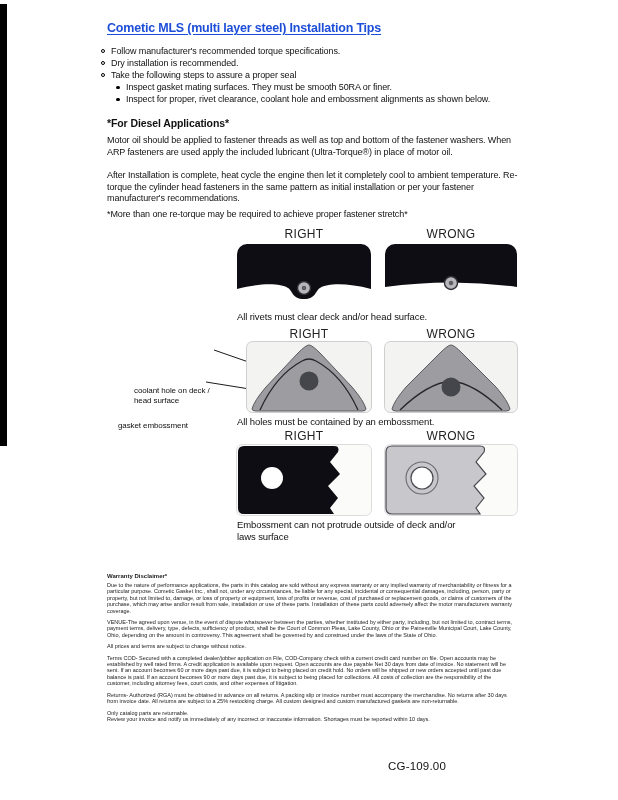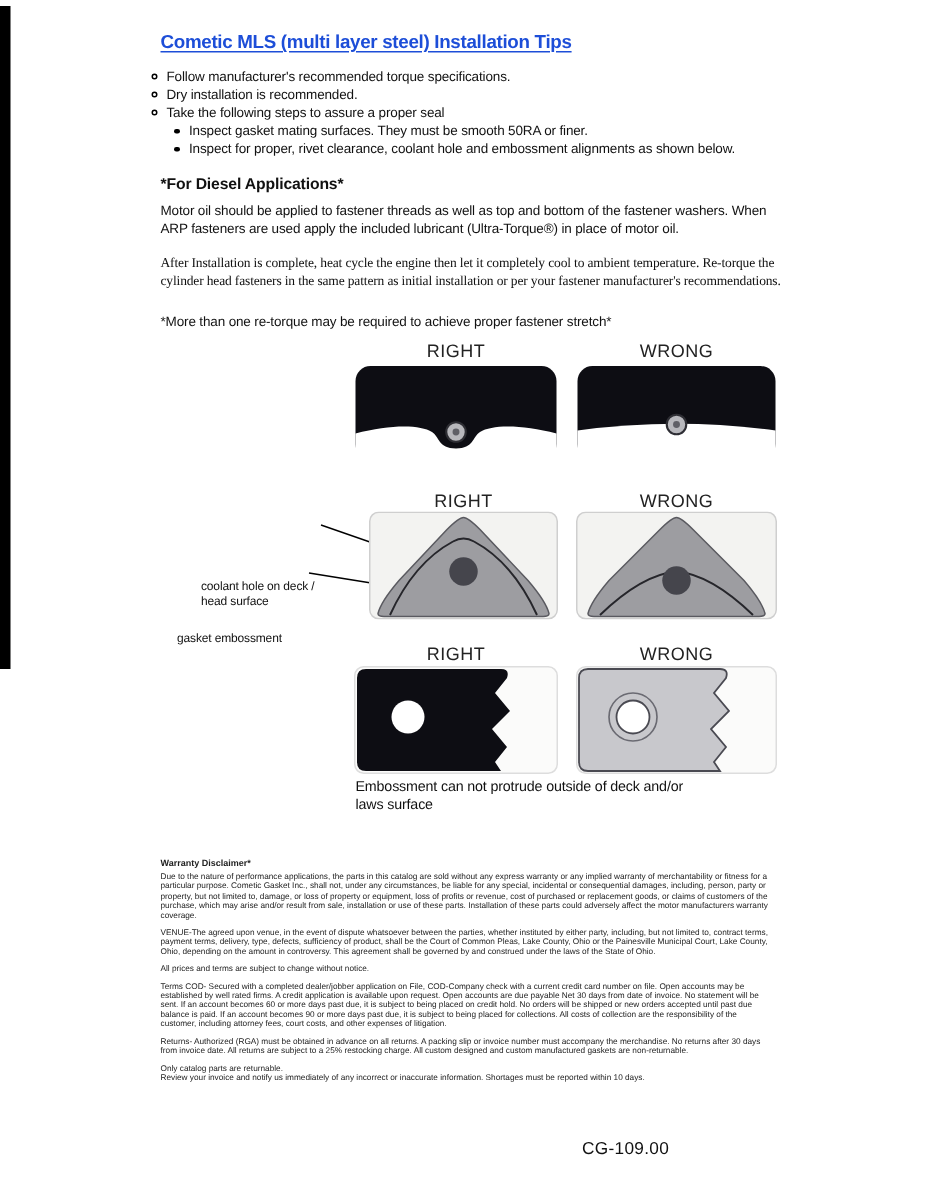--- a/index.html
+++ b/index.html
@@ -14,21 +14,21 @@
 
   .tips { position:absolute; left:100px; top:45px; width:430px; font-size:9px; letter-spacing:-0.1px; }
   .tip { position:relative; padding-left:11px; line-height:12px; }
   .tip.sub { margin-left:15px; }
   .b1 { position:absolute; left:1px; top:4px; width:4px; height:4px; border:1px solid #000; border-radius:50%; }
   .b2 { position:absolute; left:1px; top:4.5px; width:3.5px; height:3.5px; background:#000; border-radius:50%; }
 
   .diesel-h { position:absolute; left:107px; top:117px; font-size:10.5px; font-weight:bold; letter-spacing:-0.1px; }
   .para { position:absolute; left:107px; width:416px; font-size:9px; line-height:11.5px; letter-spacing:-0.1px; }
   .p1 { top:135px; }
-  .p2 { top:170px;font-family:Liberation Serif, serif; }
+  .p2 { top:170px; }
   .p3 { top:209px; width:440px; }
 
   .fig-label { position:absolute; font-size:12px; letter-spacing:0.3px; text-align:center; color:#222; }
   .r1a { left:236px; top:227px; width:136px; }
   .r1b { left:384px; top:227px; width:134px; }
   .r2a { left:246px; top:327px; width:126px; }
   .r2b { left:384px; top:327px; width:134px; }
   .r3a { left:236px; top:429px; width:136px; }
   .r3b { left:384px; top:429px; width:134px; }
 
@@ -107,20 +107,21 @@
     </svg>
   </div>
   <div class="fig r1R">
     <svg viewBox="0 0 134 64">
       <rect x="1" y="1" width="132" height="62" rx="10" fill="#0d0d13"></rect>
       <path d="M1,63 L1,44 Q67,35 133,44 L133,63 Z" fill="#ffffff"></path>
       <circle cx="67" cy="40" r="6.5" fill="#b7b7bc" stroke="#2e2e34" stroke-width="1.4"></circle>
       <circle cx="67" cy="40" r="2.3" fill="#5f5f66"></circle>
     </svg>
   </div>
+  <div class="cap c1">All rivets must clear deck and/or head surface.</div>
 
   <div class="fig-label r2a">RIGHT</div>
   <div class="fig-label r2b">WRONG</div>
 
   <div class="callout co1">coolant hole on deck / head surface</div>
   <div class="callout co2">gasket embossment</div>
   <svg class="callout-lines" viewBox="0 0 112 58">
     <line x1="14" y1="6" x2="106" y2="38" stroke="#000" stroke-width="0.9"></line>
     <line x1="6" y1="38" x2="62" y2="47" stroke="#000" stroke-width="0.9"></line>
   </svg>
@@ -134,20 +135,21 @@
     </svg>
   </div>
   <div class="fig r2R">
     <svg viewBox="0 0 134 72">
       <rect x="0.5" y="0.5" width="133" height="71" rx="6" fill="#f3f3f1" stroke="#cfcfcf" stroke-width="1"></rect>
       <path d="M8,68 Q10,60 22,46 L56,12 Q64,4 67,4 Q70,4 78,12 L112,46 Q124,60 126,68 Q126,70 122,70 L12,70 Q8,70 8,68 Z" fill="#9d9da1" stroke="#5a5a60" stroke-width="1"></path>
       <path d="M16,69 Q44,42 67,40 Q90,42 118,69" fill="none" stroke="#26262b" stroke-width="1.3"></path>
       <circle cx="67" cy="46" r="9.5" fill="#45454c"></circle>
     </svg>
   </div>
+  <div class="cap c2">All holes must be contained by an embossment.</div>
 
   <div class="fig-label r3a">RIGHT</div>
   <div class="fig-label r3b">WRONG</div>
 
   <div class="fig r3L">
     <svg viewBox="0 0 136 72">
       <rect x="0.5" y="0.5" width="135" height="71" rx="6" fill="#fbfbfa" stroke="#dddddd" stroke-width="1"></rect>
       <path d="M8,2 L98,2 Q104,2 102,8 L94,18 L104,30 L92,42 L102,54 L94,64 L98,70 L8,70 Q2,70 2,64 L2,8 Q2,2 8,2 Z" fill="#0d0d13"></path>
       <circle cx="36" cy="34" r="11" fill="#ffffff"></circle>
     </svg>

